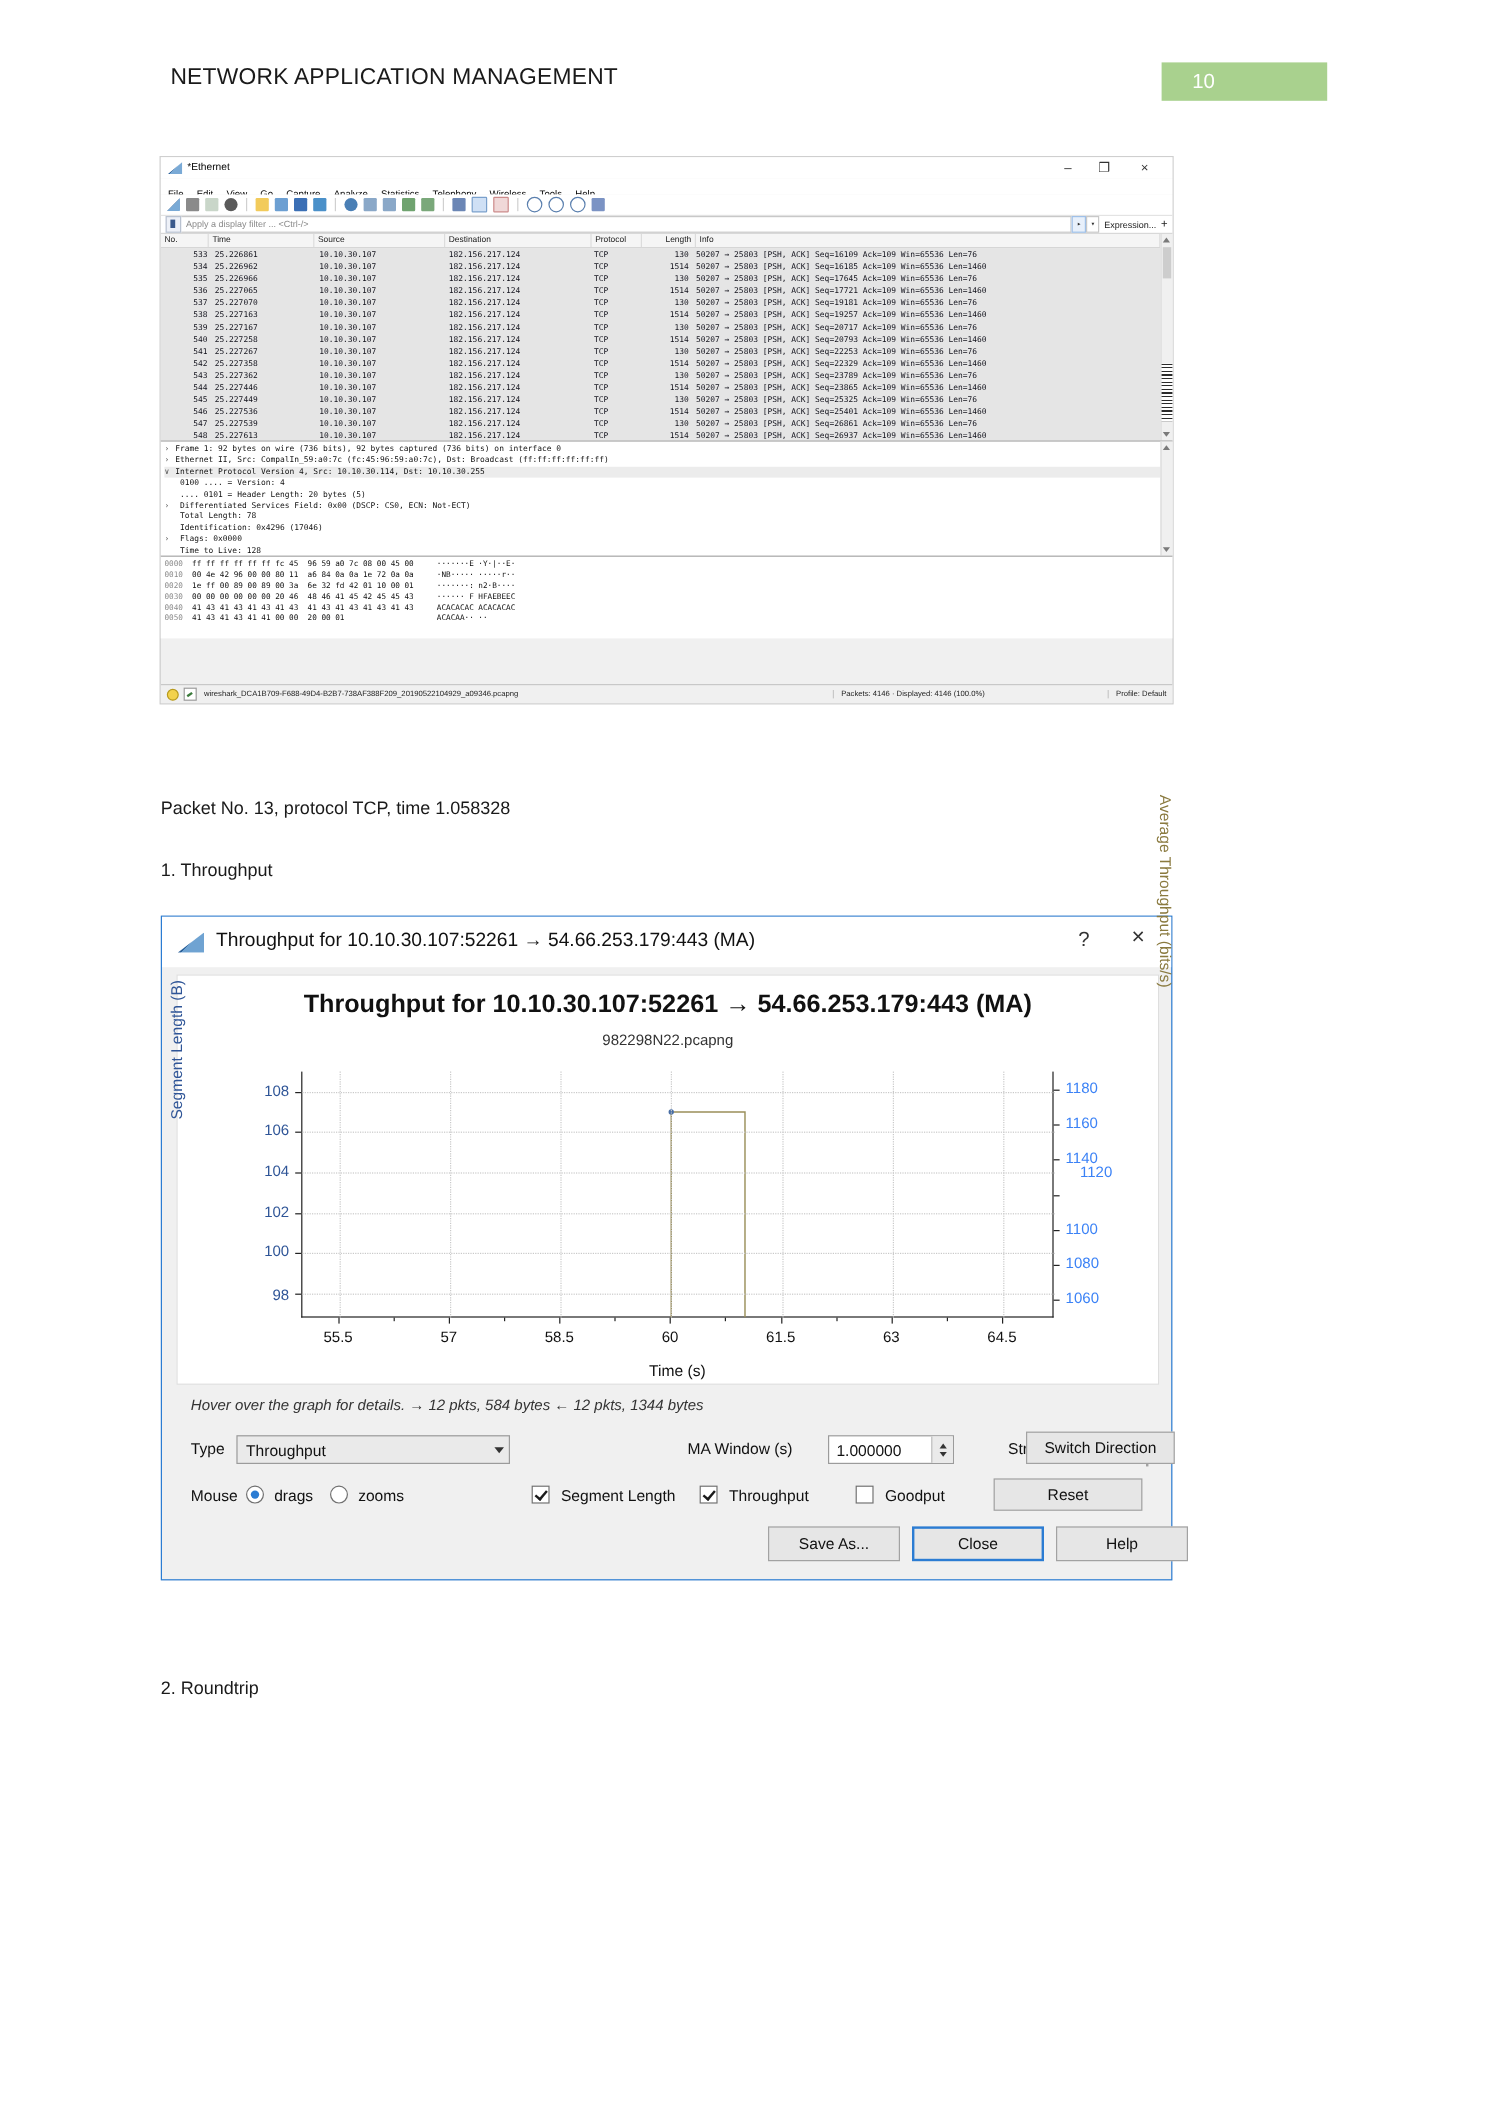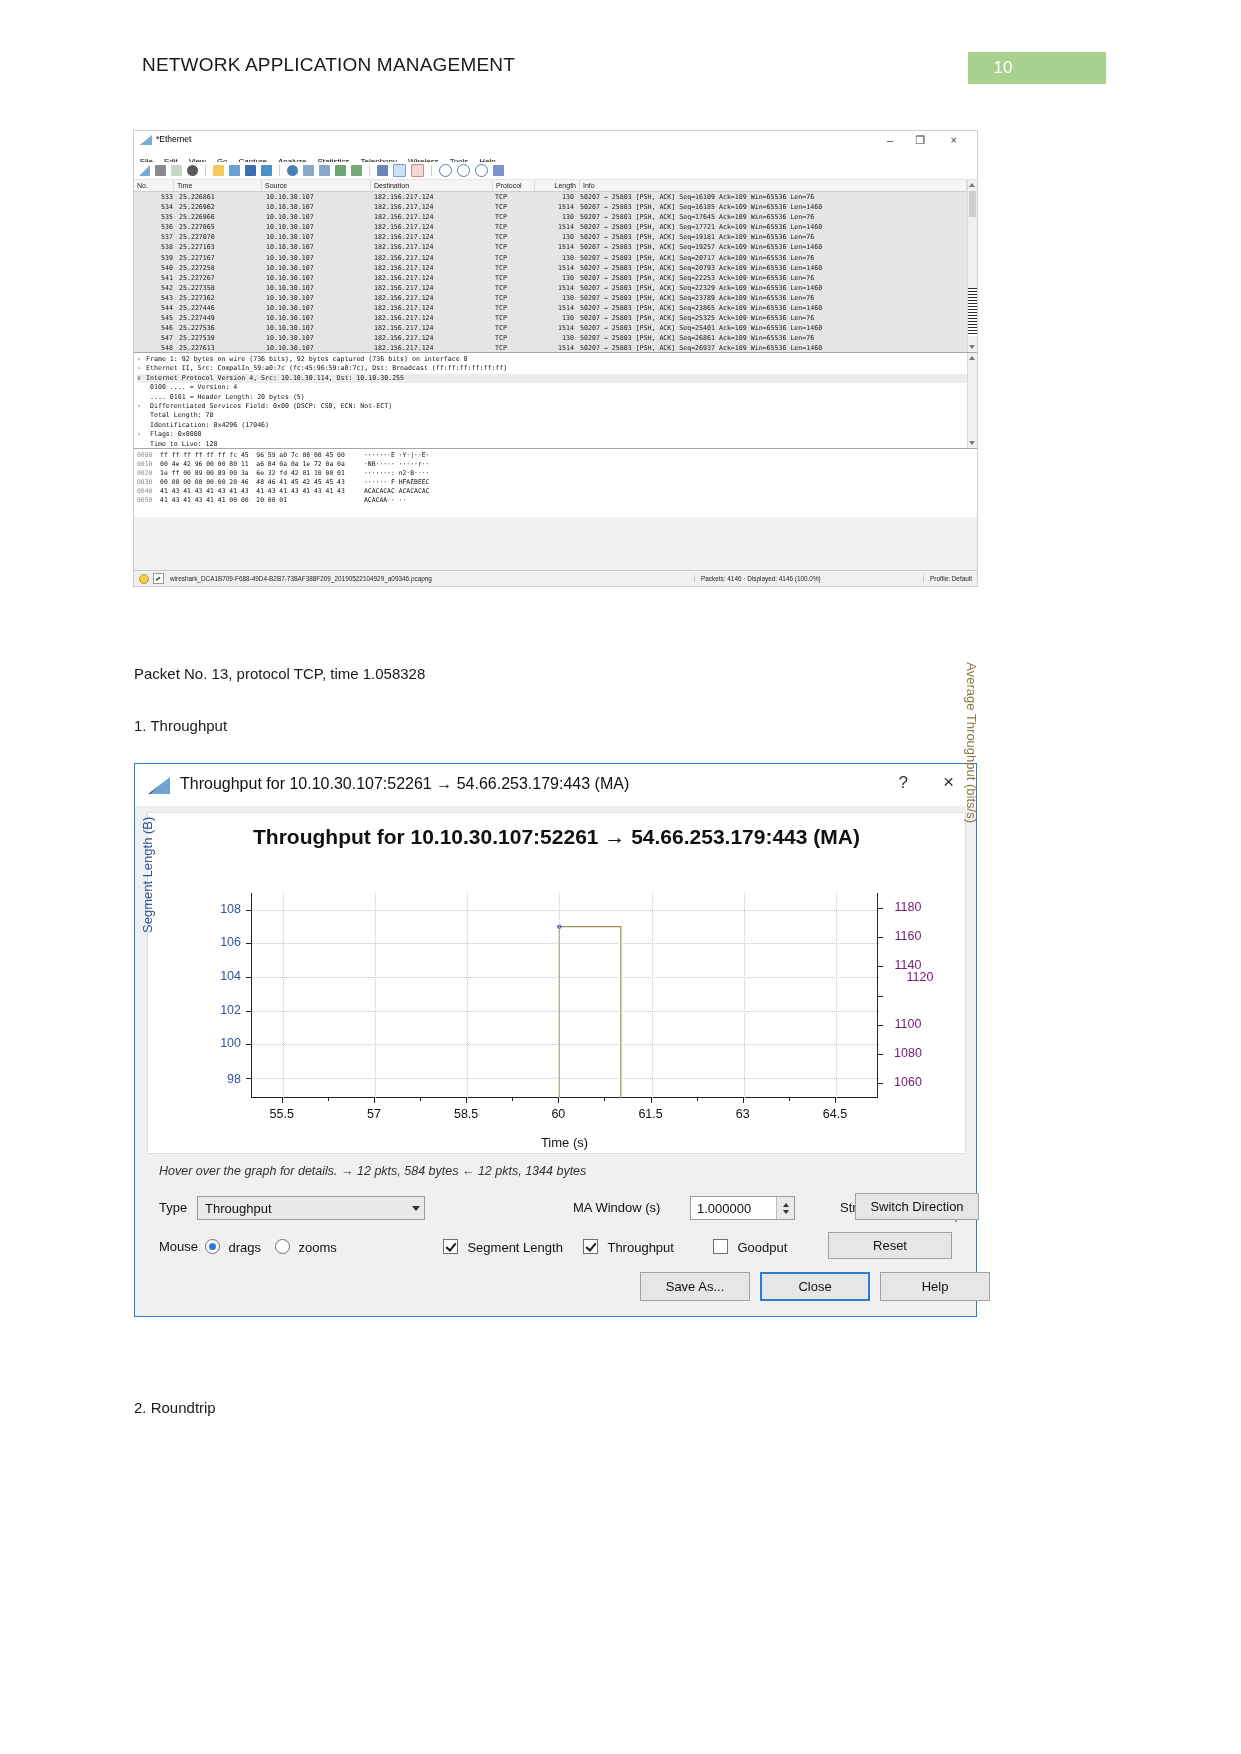--- a/index.html
+++ b/index.html
@@ -168,21 +168,21 @@
   .plot-area{
     position:absolute;left:103px;top:80px;width:627px;height:205px;
     border-left:1.5px solid #222;border-bottom:1.5px solid #222;
     background:#fff;box-sizing:border-box;
   }
   .grid-v{position:absolute;top:0;width:0;height:205px;
     border-left:1px dotted #c9c9c9;}
   .grid-h{position:absolute;left:0;width:627px;height:0;
     border-top:1px dotted #c9c9c9;}
   .ylab-left{position:absolute;font-size:12.5px;color:#2f5597;text-align:right;width:34px;}
-  .ylab-right{position:absolute;font-size:12.5px;color:#701a75;width:40px;text-align:center;}
+  .ylab-right{position:absolute;font-size:12.5px;color:#3b82f6;width:40px;}
   .xlab{position:absolute;font-size:12.5px;color:#111;text-align:center;width:46px;}
   .tickmark-x{position:absolute;width:0;height:5px;border-left:1.5px solid #222;}
   .tickmark-y{position:absolute;height:0;width:5px;border-top:1.5px solid #222;}
   .tickmark-y2{position:absolute;height:0;width:5px;border-top:1.5px solid #222;}
   .axis-right{position:absolute;right:0;top:0;width:0;height:205px;border-left:1.5px solid #222;}
   .axis-title-left{
     position:absolute;left:-8px;top:120px;font-size:13px;color:#2f5597;
     transform:rotate(-90deg);transform-origin:left top;white-space:nowrap;
   }
   .axis-title-right{
@@ -287,20 +287,28 @@
     <span class="tb-ico" style="background:#6b86b5;"></span>
     <span class="tb-ico" style="background:#cfe0f5;border:1px solid #7aa0cc;"></span>
     <span class="tb-ico" style="background:#f0d8d8;border:1px solid #cc8a8a;"></span>
     <span class="tb-sep"></span>
     <span class="tb-ico" style="border:1.5px solid #5a7fae;border-radius:50%;background:#fff;"></span>
     <span class="tb-ico" style="border:1.5px solid #5a7fae;border-radius:50%;background:#fff;"></span>
     <span class="tb-ico" style="border:1.5px solid #5a7fae;border-radius:50%;background:#fff;"></span>
     <span class="tb-ico" style="background:#7b93c4;"></span>
   </div>
 
+  <div class="ws-filterbar">
+    <div class="filter-icon"></div>
+    <div class="filter-input">Apply a display filter ... &lt;Ctrl-/&gt;</div>
+    <div class="filter-drop">▸</div>
+    <div class="filter-drop2">▾</div>
+    <div class="filter-expr">Expression...</div>
+    <div class="filter-plus">+</div>
+  </div>
 
   <div class="pkt-pane">
     <div class="pkt-body">
       <div class="pkt-head">
         <div class="c-no">No.</div>
         <div class="c-time">Time</div>
         <div class="c-src">Source</div>
         <div class="c-dst">Destination</div>
         <div class="c-proto">Protocol</div>
         <div class="c-len">Length</div>
@@ -508,20 +516,21 @@
 
   <div class="dlg-title">
     <div class="dlg-logo"></div>
     <div class="dlg-title-text">Throughput for 10.10.30.107:52261 → 54.66.253.179:443 (MA)</div>
     <div class="dlg-help">?</div>
     <div class="dlg-close">×</div>
   </div>
 
   <div class="plot-card">
     <div class="plot-title">Throughput for 10.10.30.107:52261 → 54.66.253.179:443 (MA)</div>
+    <div class="plot-subtitle">982298N22.pcapng</div>
 
     <div class="axis-title-left">Segment Length (B)</div>
     <div class="axis-title-right">Average Throughput (bits/s)</div>
     <div class="axis-title-x">Time (s)</div>
 
     <div class="plot-area" id="plot-area">
       <div class="axis-right"></div>
       <svg class="series-path" id="series-svg" width="627" height="205">
           <path d="M 307.3529411764705 205 L 307.3529411764705 33.60655737704917 L 368.8235294117646 33.60655737704917 L 368.8235294117646 205" fill="none" stroke="#9a8f5a" stroke-width="1.2"></path>
           <circle cx="307.3529411764705" cy="33.60655737704917" r="2.2" fill="#4a6fa5"></circle>

